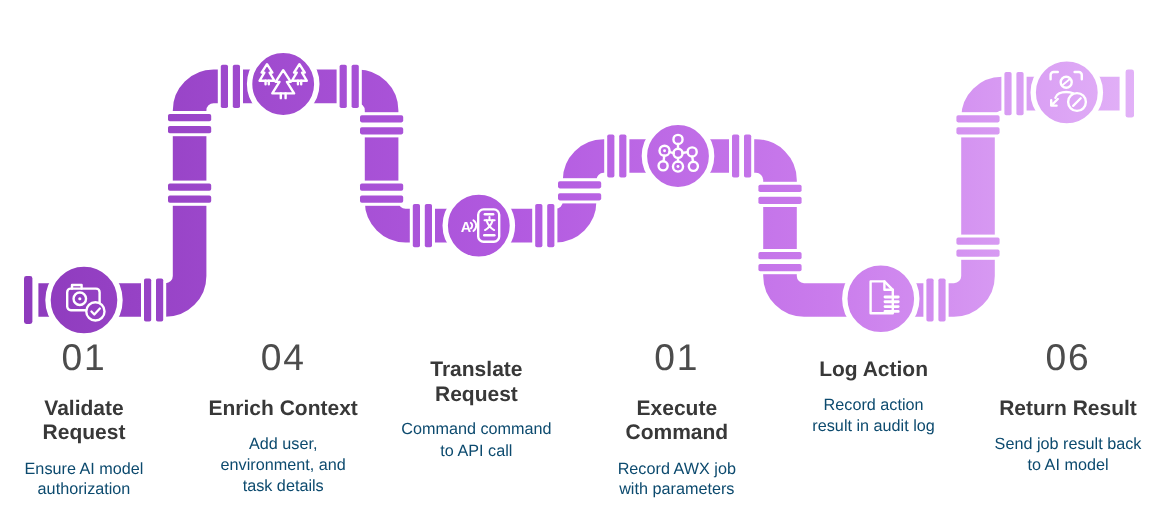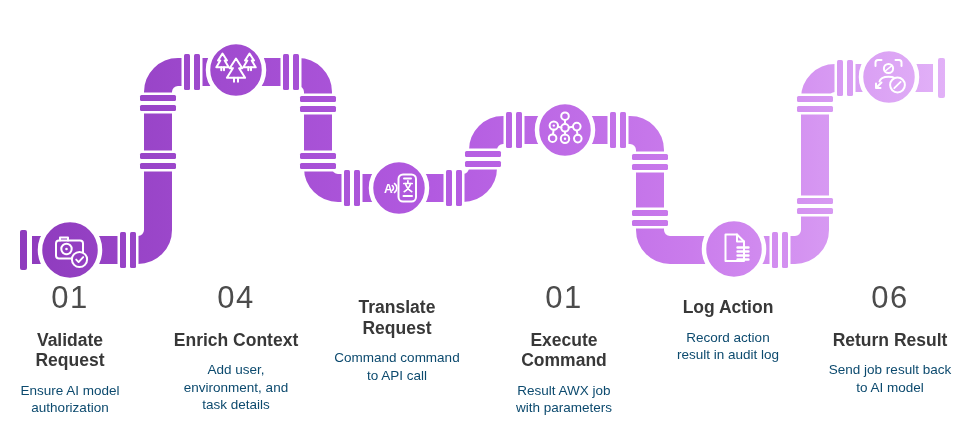--- a/index.html
+++ b/index.html
@@ -236,21 +236,21 @@
     <div class="step-col" style="left:309px">
       <div class="step-title">Translate
 Request</div>
       <div class="step-desc">Command command
 to API call</div>
     </div>
     <div class="step-col" style="left:476px">
       <div class="step-num">01</div>
       <div class="step-title">Execute
 Command</div>
-      <div class="step-desc">Result AWX job
+      <div class="step-desc">Record AWX job
 with parameters</div>
     </div>
     <div class="step-col" style="left:640px">
       <div class="step-title">Log Action</div>
       <div class="step-desc">Record action
 result in audit log</div>
     </div>
     <div class="step-col" style="left:802px">
       <div class="step-num">06</div>
       <div class="step-title">Return Result</div>

